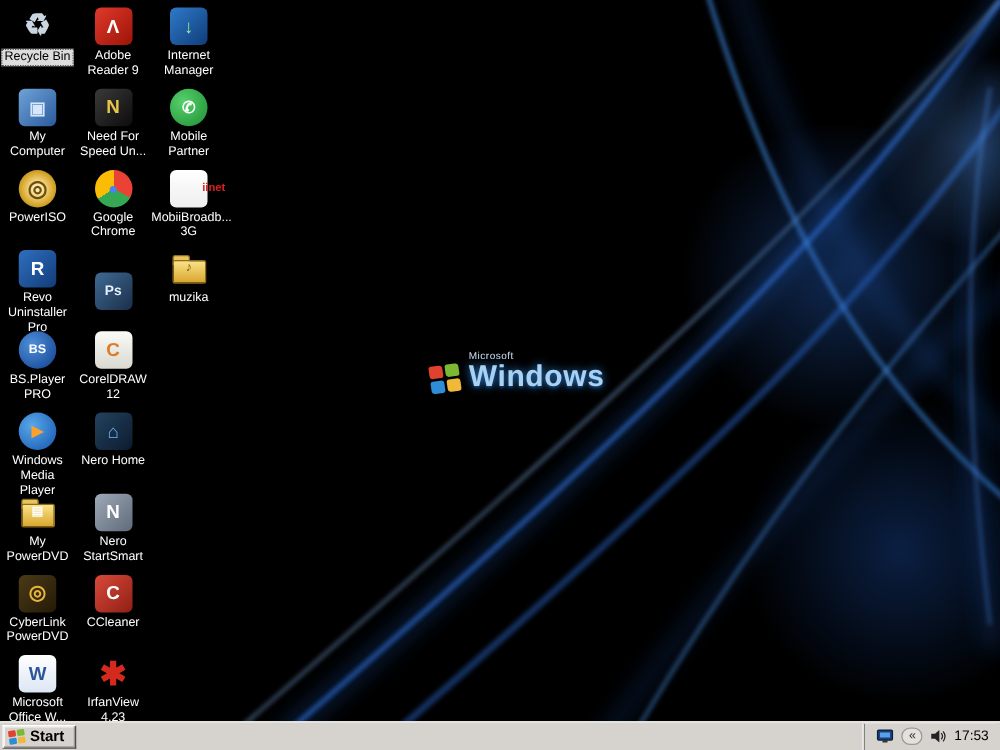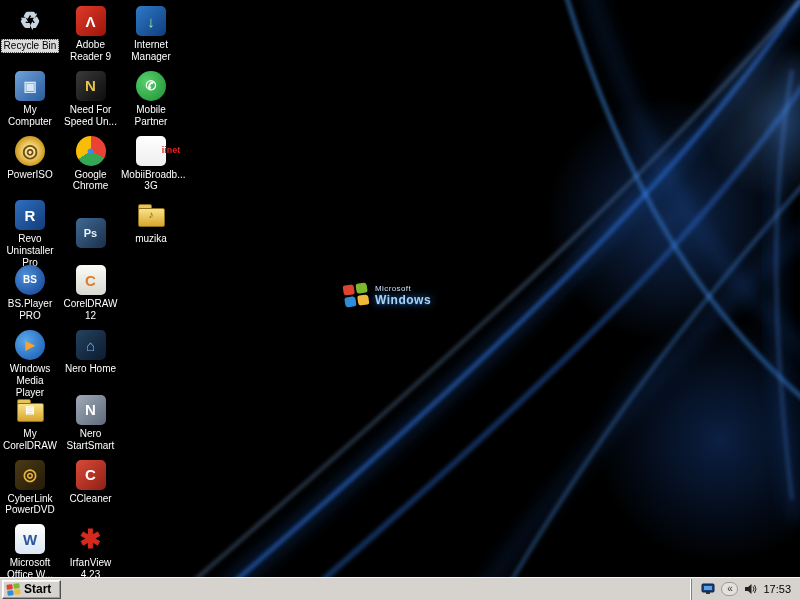--- a/index.html
+++ b/index.html
@@ -15,21 +15,21 @@
   .glow1{left:540px;top:100px;width:260px;height:240px;background:radial-gradient(circle,rgba(38,100,200,.40),rgba(0,0,0,0) 70%)}
   .glow2{left:590px;top:320px;width:260px;height:240px;background:radial-gradient(circle,rgba(30,90,190,.35),rgba(0,0,0,0) 70%)}
   .glow3{left:700px;top:40px;width:160px;height:160px;background:radial-gradient(circle,rgba(90,160,255,.35),rgba(0,0,0,0) 70%)}
 
   
   .win-logo{position:absolute;left:344px;top:281px;display:flex;align-items:flex-end;gap:7px}
   .flag{display:grid;grid-template-columns:11px 11px;gap:2px;transform:rotate(-8deg);margin-top:3px}
   .flag i{display:block;height:10px;border-radius:2px 3px 2px 3px}
   .logo-text{display:flex;flex-direction:column;line-height:1}
   .ms-text{font-size:8px;color:#cfe2f4;letter-spacing:.4px;margin-bottom:1px}
-  .win-text{font-size:12px;font-weight:bold;color:#a9d2f2;letter-spacing:.5px;
+  .win-text{font-size:24px;font-weight:bold;color:#a9d2f2;letter-spacing:.5px;
             text-shadow:0 0 8px #2f7fd0,0 1px 2px #0a2a55}
 
   
   .icon-cell{position:absolute;width:60px;display:flex;flex-direction:column;align-items:center;gap:3px;cursor:default}
   .tile{width:30px;height:30px;border-radius:5px;display:flex;align-items:center;justify-content:center;
         font-weight:bold;font-size:15px;color:#fff;box-shadow:0 1px 3px rgba(0,0,0,.85);position:relative}
   .tile span{position:relative;z-index:2;line-height:1}
   .tile.circle{border-radius:50%}
   .tile.plain{box-shadow:none;background:none}
   .tile.folder{box-shadow:none;background:none}
@@ -134,21 +134,21 @@
       <div class="icon-cell" style="left: 0px; top: 330px;">
         <div class="tile circle" style="background: radial-gradient(circle at 35% 35%, rgb(90, 167, 232), rgb(19, 86, 176));">
           <span style="color: rgb(255, 160, 44); font-size: 12px;">▶</span>
         </div>
         <div class="icon-label">Windows Media Player</div>
       </div>
       <div class="icon-cell" style="left: 0px; top: 394.8px;">
         <div class="tile folder">
           <span style="color: rgb(253, 253, 253); font-size: 10px;">▤</span>
         </div>
-        <div class="icon-label">My CorelDRAW</div>
+        <div class="icon-label">My PowerDVD</div>
       </div>
       <div class="icon-cell" style="left: 0px; top: 459.6px;">
         <div class="tile" style="background: linear-gradient(135deg, rgb(74, 58, 22), rgb(36, 26, 8));">
           <span style="color: rgb(232, 181, 60); font-size: 16px;">◎</span>
         </div>
         <div class="icon-label">CyberLink PowerDVD</div>
       </div>
       <div class="icon-cell" style="left: 0px; top: 524.4px;">
         <div class="tile" style="background: linear-gradient(rgb(255, 255, 255), rgb(220, 230, 244));">
           <span style="color: rgb(43, 87, 154);">W</span>

